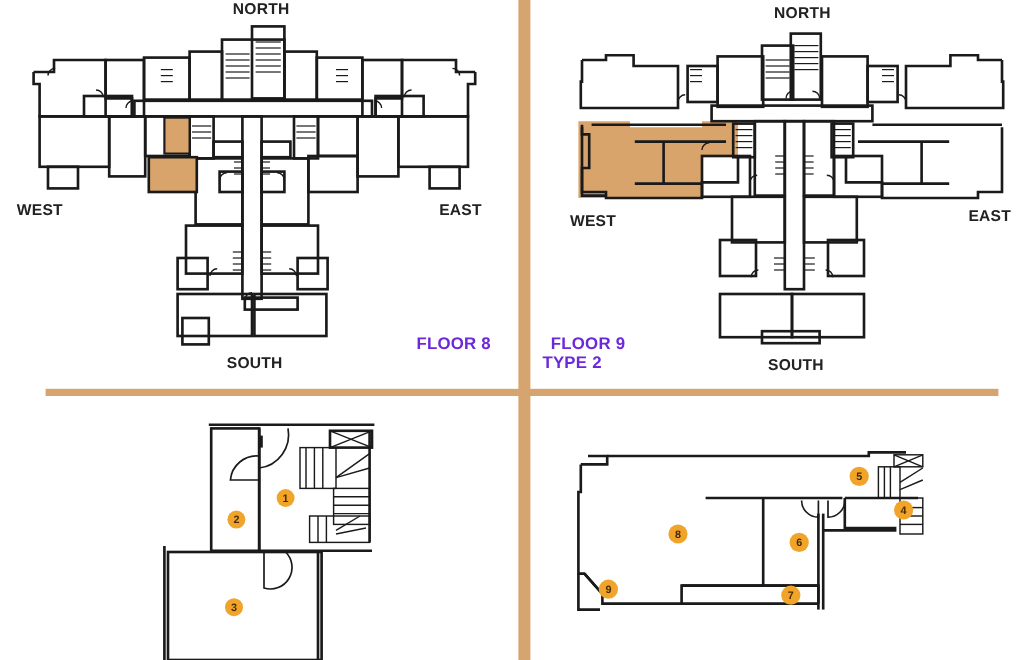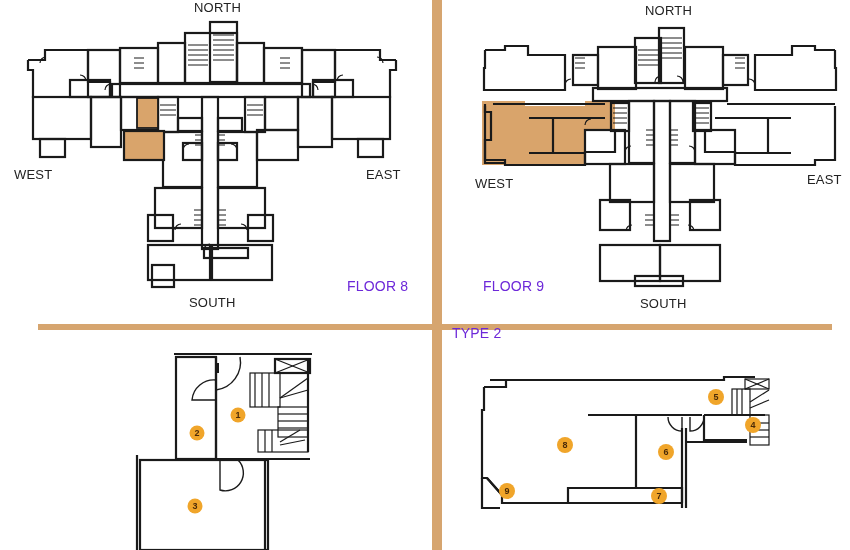--- a/index.html
+++ b/index.html
@@ -1,18 +1,18 @@
 <!DOCTYPE html>
 <html><head>
 <meta charset="utf-8">
 <style>
   html, body { margin: 0; padding: 0; background: #ffffff; }
   body { width: 850px; height: 550px; position: relative; overflow: hidden; font-family: "Liberation Sans", sans-serif; }
   .panel { position: absolute; }
-  .label { position: absolute; font-family: "Liberation Sans", sans-serif; font-weight: normal; color: #222; font-size: 13px; white-space: nowrap; letter-spacing: 0.2px; }
+  .label { position: absolute; font-family: "Liberation Sans", sans-serif; font-weight: bold; color: #222; font-size: 13px; white-space: nowrap; letter-spacing: 0.2px; }
   .floor-label { font-size: 14px; line-height: 17px; color: #6d28d9; }
   .divider { position: absolute; background: #d6a56f; }
   svg { position: absolute; left: 0; top: 0; overflow: visible; }
   .badge-text { font-family: "Liberation Sans", sans-serif; font-weight: bold; font-size: 9px; fill: #4a2a08; }
 </style>
 </head>
 <body>
 
 <div class="divider" style="left:432px; top:0; width:10px; height:550px;"></div>
 <div class="divider" style="left:38px; top:324px; width:794px; height:6px;"></div>
@@ -239,22 +239,22 @@
       <path d="M 230 82 a 6 6 0 0 1 6 -6"></path>
         <path d="M 258 82 a 6 6 0 0 0 -6 -6"></path>
       <path d="M 201 231 a 6 6 0 0 1 6 -6"></path>
         <path d="M 269 231 a 6 6 0 0 0 -6 -6"></path>
     </g>
   </svg>
   <div class="label" style="left:220px; top:3px;">NORTH</div>
   <div class="label" style="left:50px; top:176px;">WEST</div>
   <div class="label" style="left:382px; top:172px;">EAST</div>
   <div class="label" style="left:215px; top:296px;">SOUTH</div>
-  <div class="label floor-label" style="left:34px; top:278px;padding-left:24px;">FLOOR 9</div>
-  <div class="label floor-label" style="left:27px; top:294px;margin-top:31px;">TYPE 2</div>
+  <div class="label floor-label" style="left:10px; top:278px;padding-left:24px;">FLOOR 9</div>
+  <div class="label floor-label" style="left:27px; top:294px;">TYPE 2</div>
 </div>
 
 <div class="panel" style="left:0; top:330px; width:430px; height:220px;">
   <svg width="430" height="220">
     <g fill="none" stroke="#1a1a1a" stroke-width="2.2">
       <line x1="174" y1="24" x2="312" y2="24"></line>
       <rect x="176" y="27" width="40" height="102"></rect>
       <line x1="216" y1="27" x2="216" y2="129"></line>
       <rect x="275" y="29" width="35" height="14"></rect>
       <line x1="308" y1="29" x2="308" y2="122"></line>

